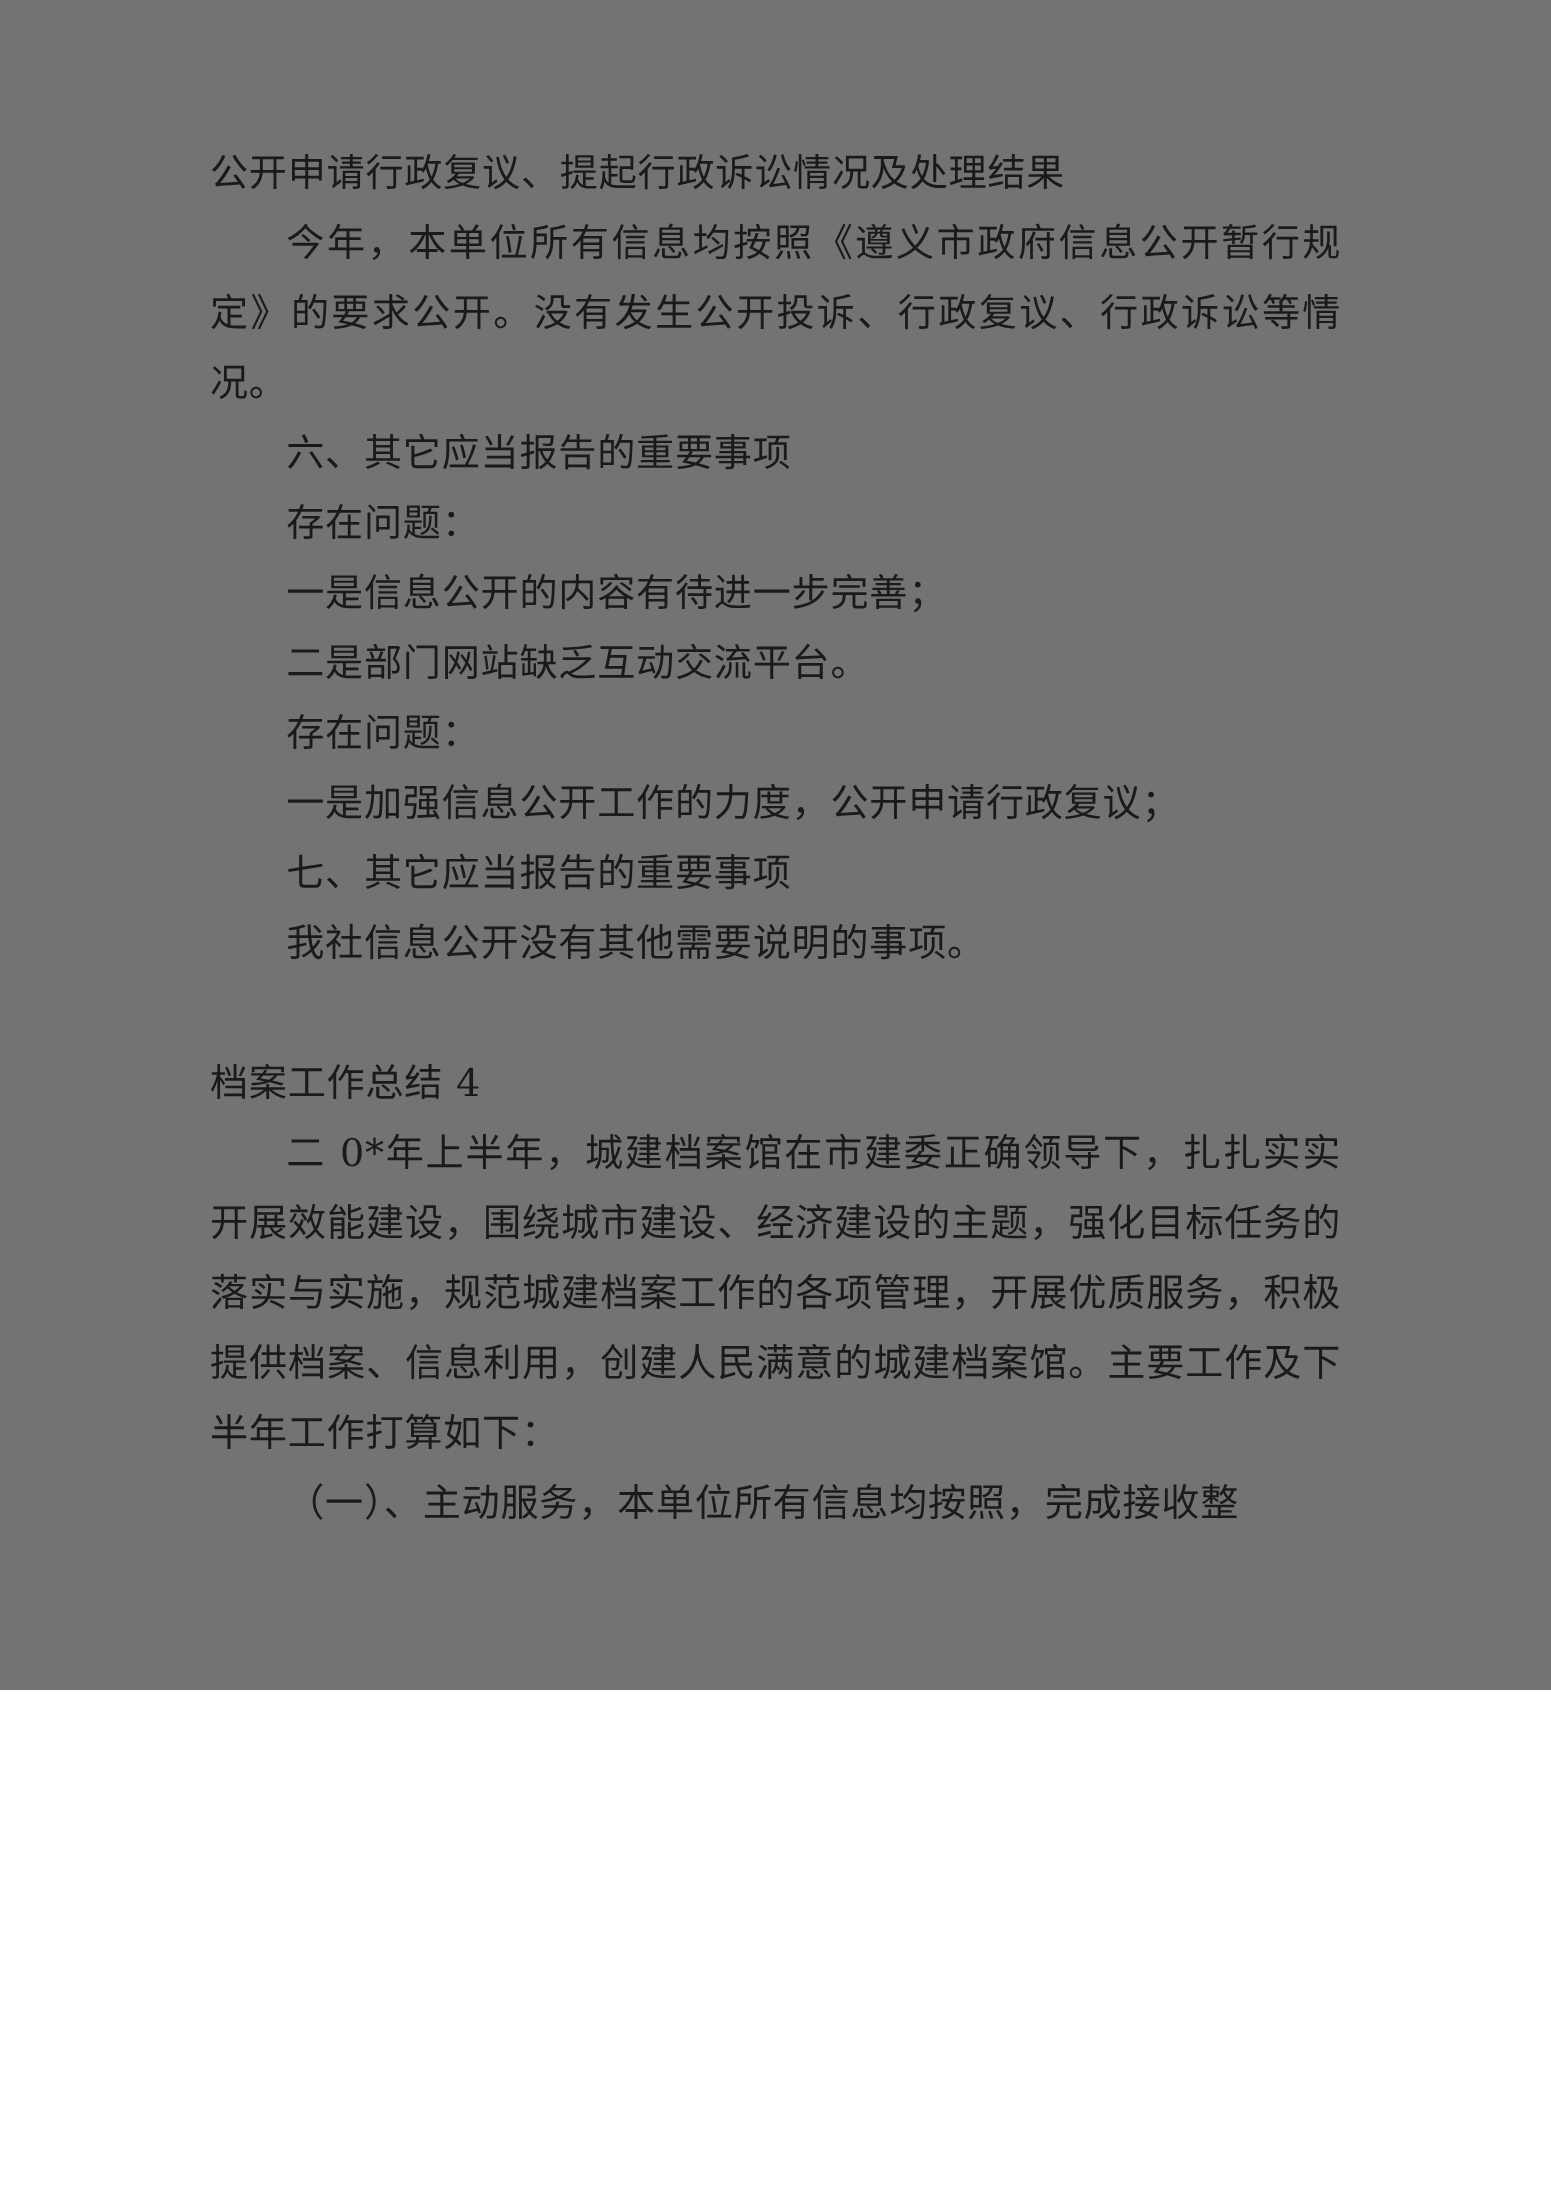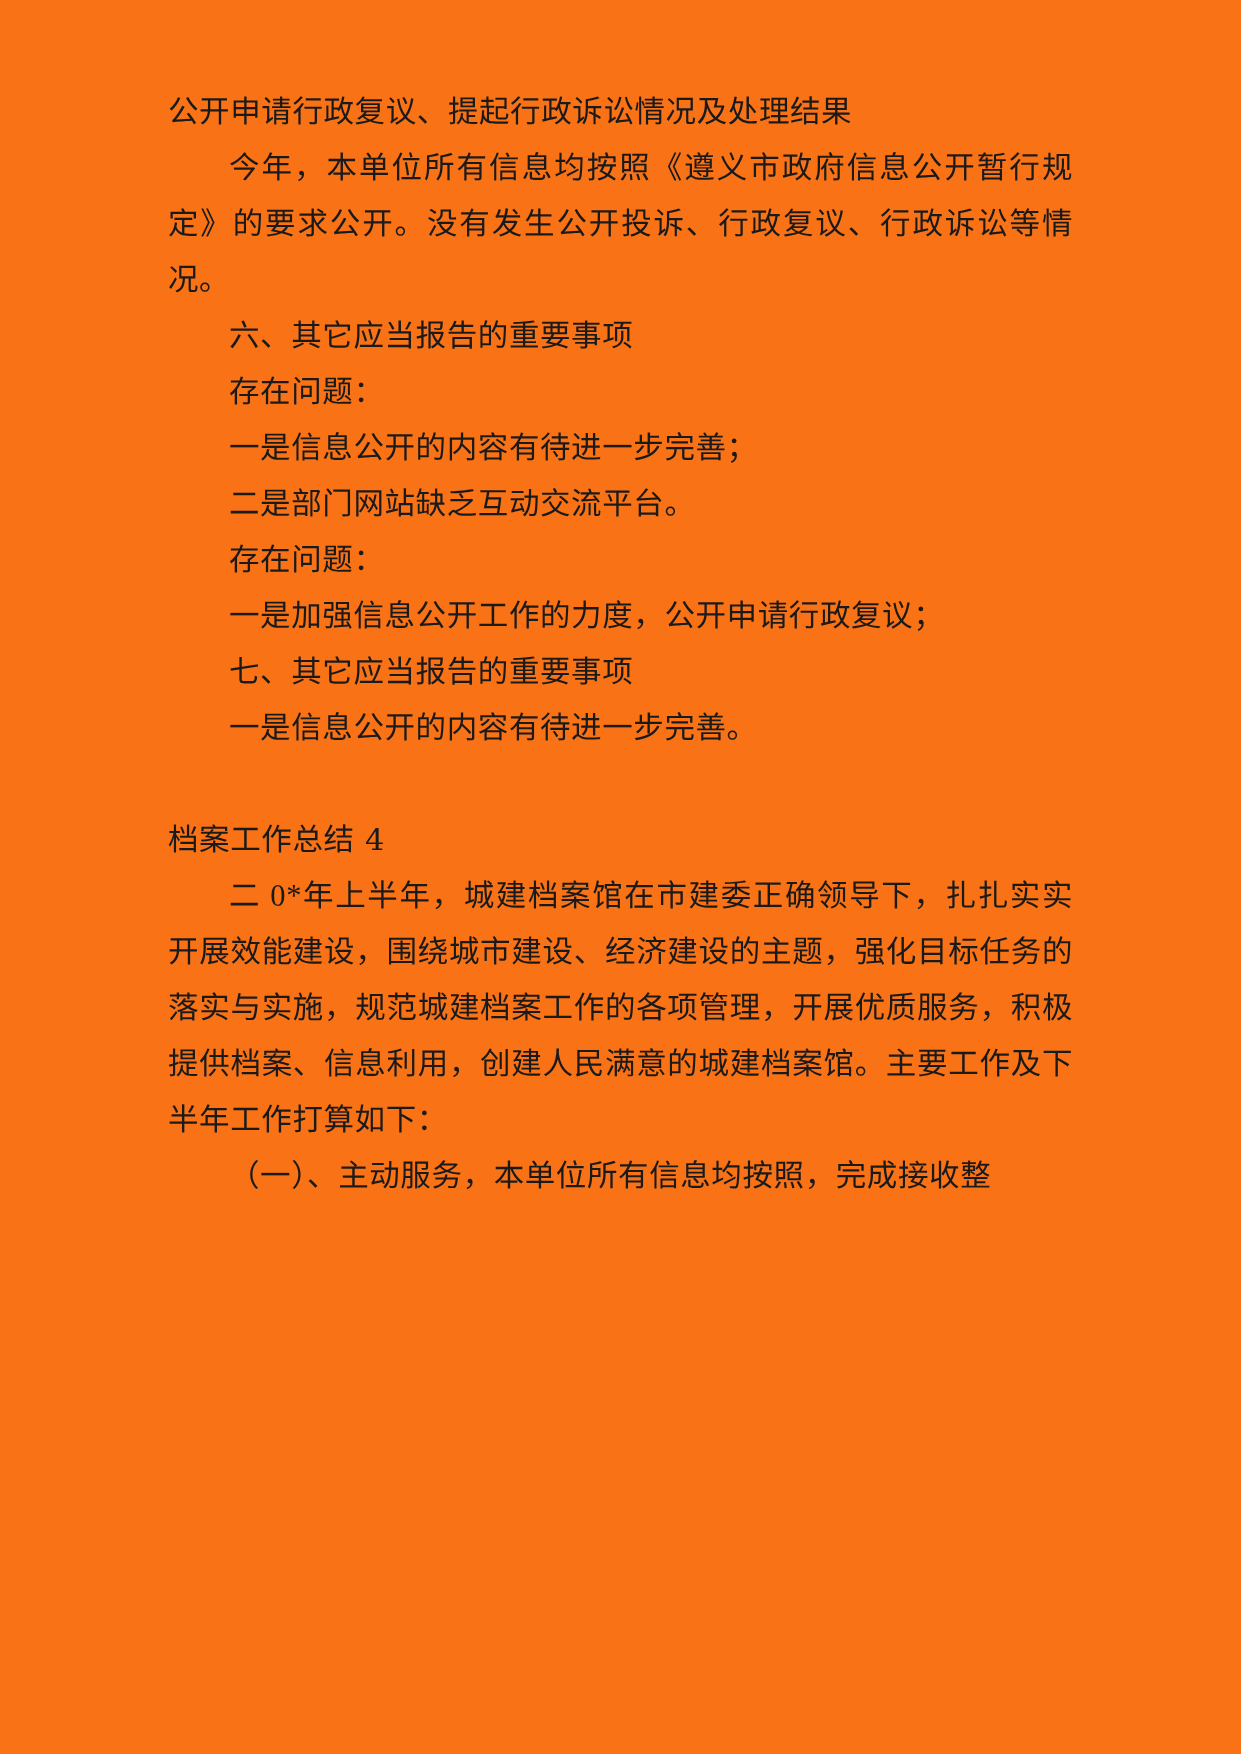--- a/index.html
+++ b/index.html
@@ -3,42 +3,41 @@
 <meta charset="utf-8">
 <style>
   html, body {
     margin: 0;
     padding: 0;
     background: #ffffff;
   }
   .page {
     position: relative;
     width: 1241px;
-    height: 1754px;
-    background: #f97316;
+    height: 1352px;
+    background: #737373;
     margin: 0 auto;
     box-sizing: border-box;
-    padding: 84px 168px 80px 168px;
+    padding: 112px 168px 80px 168px;
     font-family: "DejaVu Serif", "Liberation Serif", serif;
     color: #1a1a1a;
   }
   .doc-body {
     font-size: 30.5px;
     line-height: 56px;
     letter-spacing: 0.6px;
     text-align: justify;
     text-justify: inter-ideograph;
   }
   p {
     margin: 0;
     padding: 0;
   }
   p.indent {
     text-indent: 2em;
-    font-family: Liberation Serif, serif;
   }
   p.noindent {
     text-indent: 0;
   }
   .spacer-block {
     height: 56px;
   }
   .section-title {
     text-indent: 0;
   }
@@ -61,21 +60,21 @@
 
     <p class="indent">二是部门网站缺乏互动交流平台。</p>
 
     <p class="indent">存在问题：</p>
 
     <p class="indent">一是加强信息公开工作的力度，公开申请行政复议；</p>
 
 
     <p class="indent section-title">七、其它应当报告的重要事项</p>
 
-    <p class="indent">一是信息公开的内容有待进一步完善。</p>
+    <p class="indent">我社信息公开没有其他需要说明的事项。</p>
 
     <div class="spacer-block"></div>
 
     <p class="noindent">档案工作总结 4</p>
 
     <p class="indent">二 0*年上半年，城建档案馆在市建委正确领导下，扎扎实实开展效能建设，围绕城市建设、经济建设的主题，强化目标任务的落实与实施，规范城建档案工作的各项管理，开展优质服务，积极提供档案、信息利用，创建人民满意的城建档案馆。主要工作及下半年工作打算如下：</p>
 
 
     <p class="indent">（一）、主动服务，本单位所有信息均按照，完成接收整</p>
 

